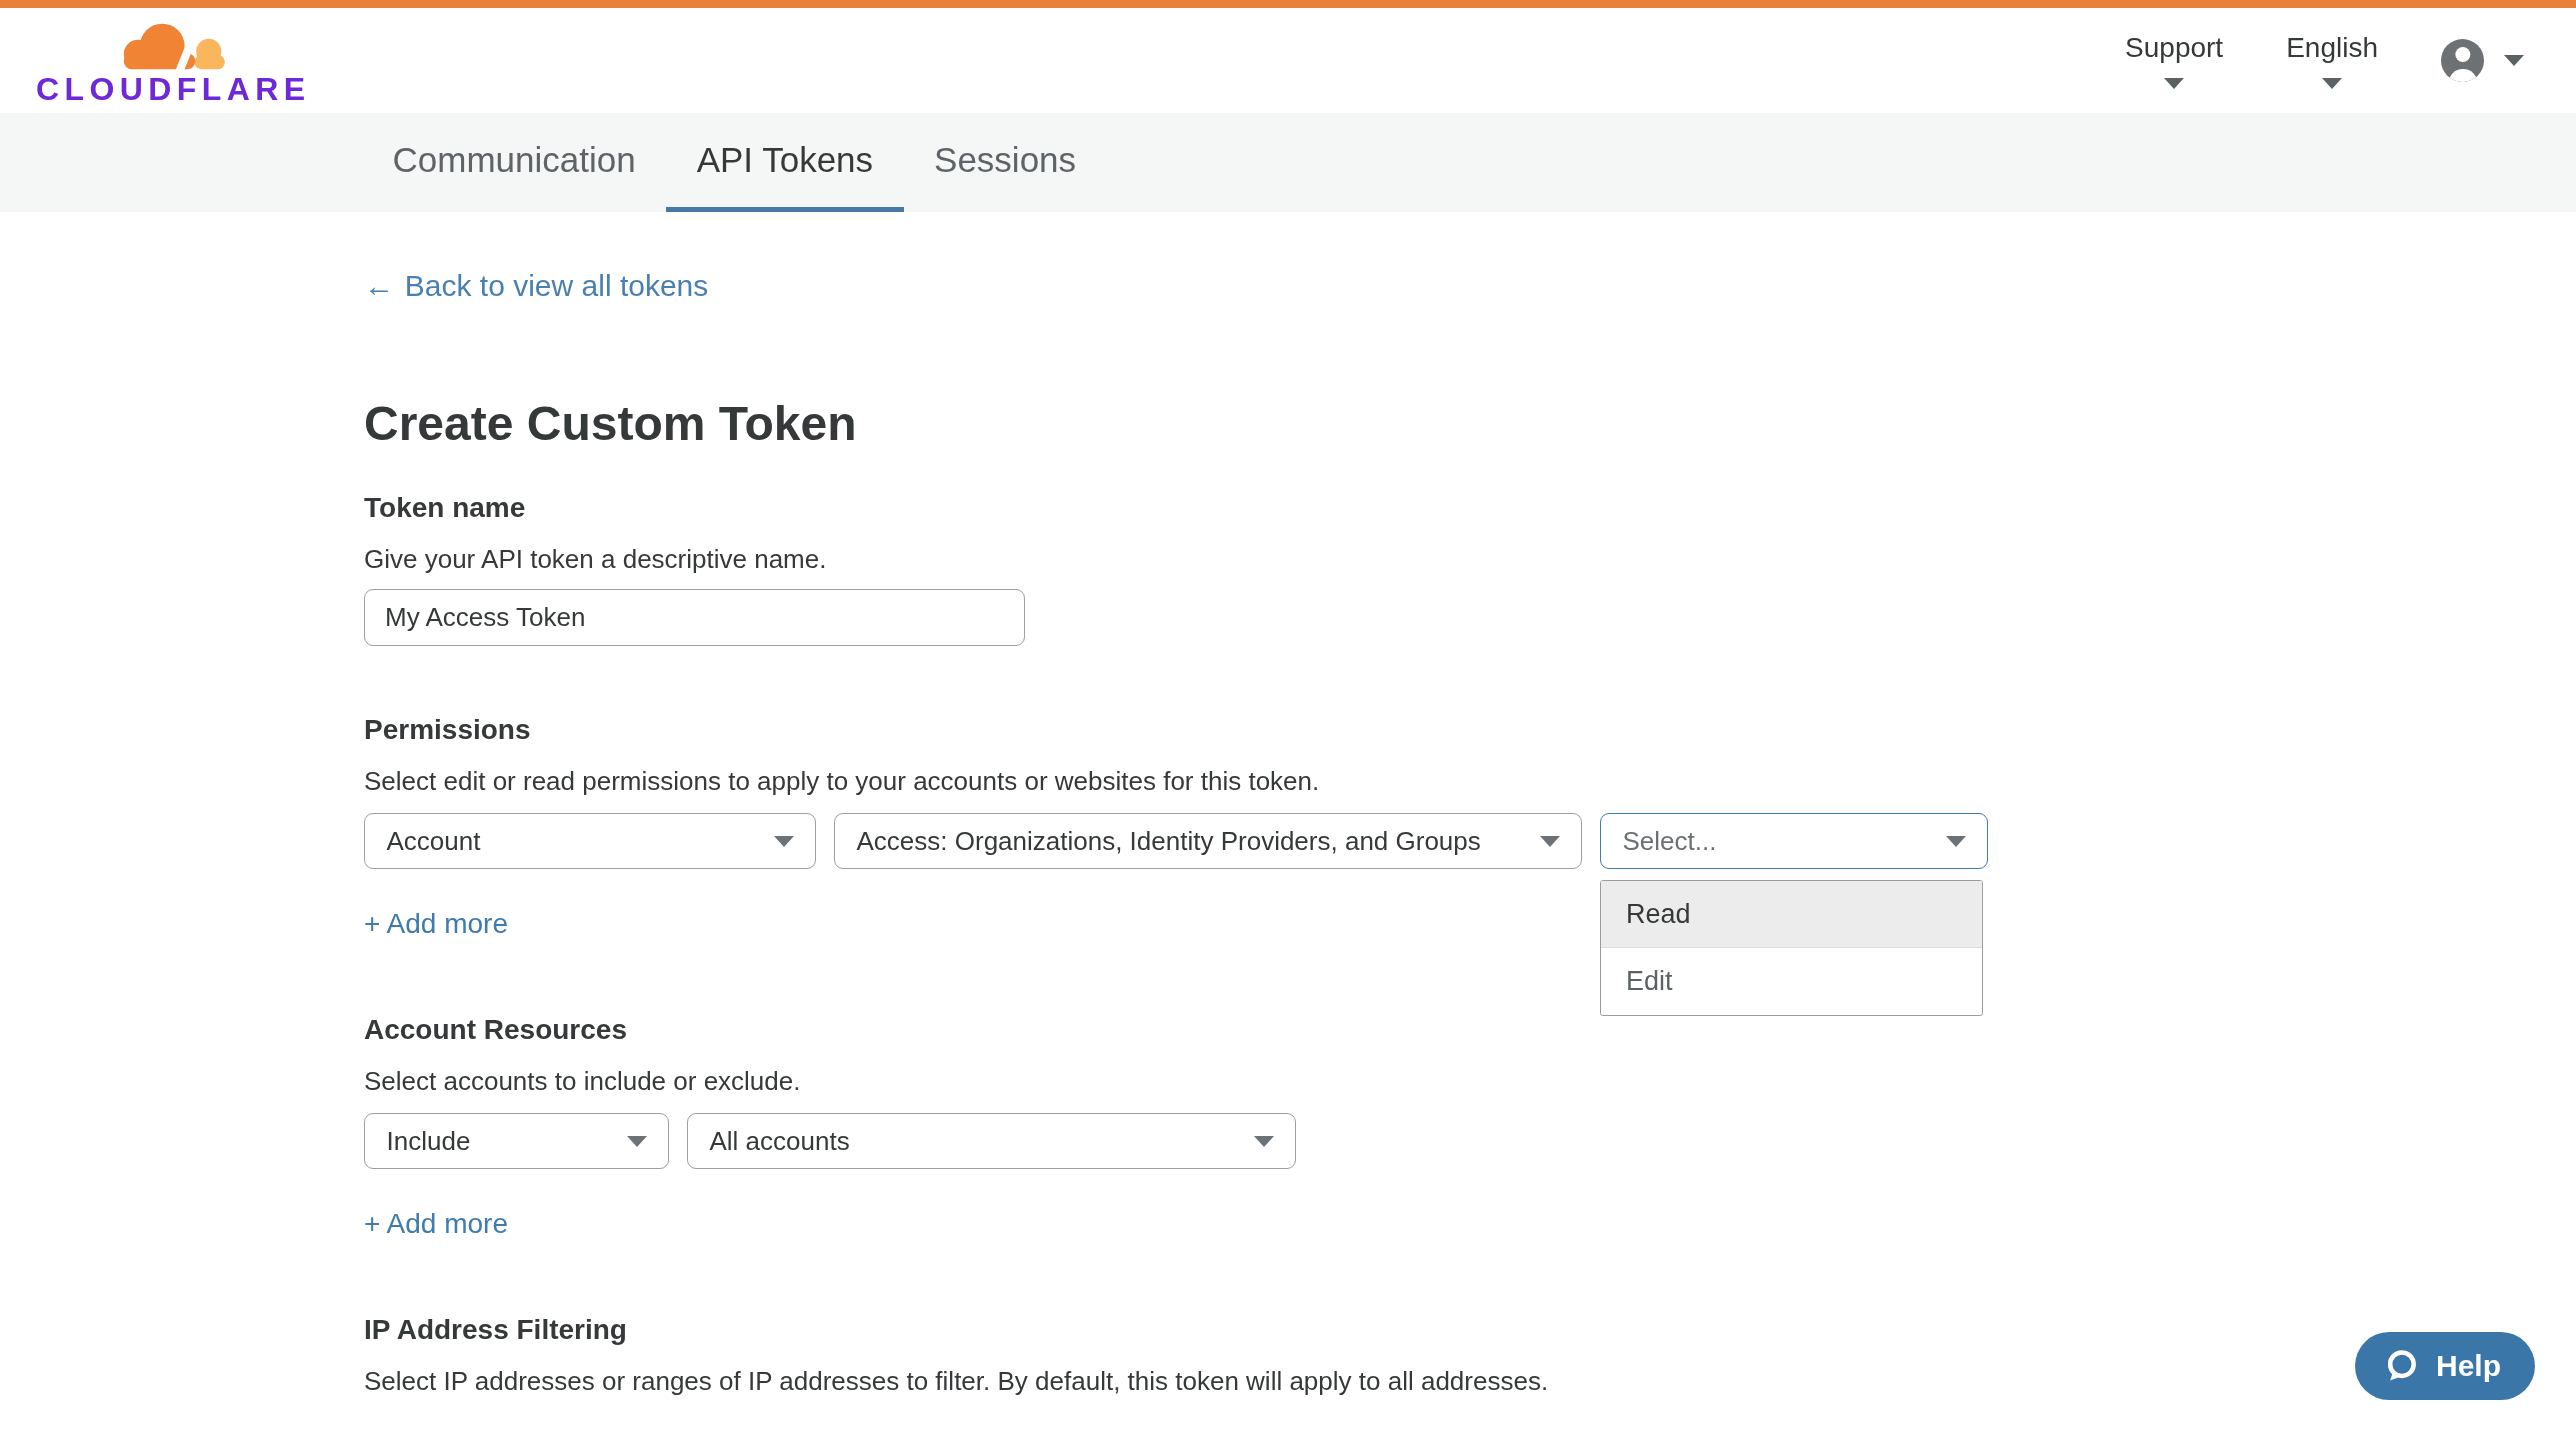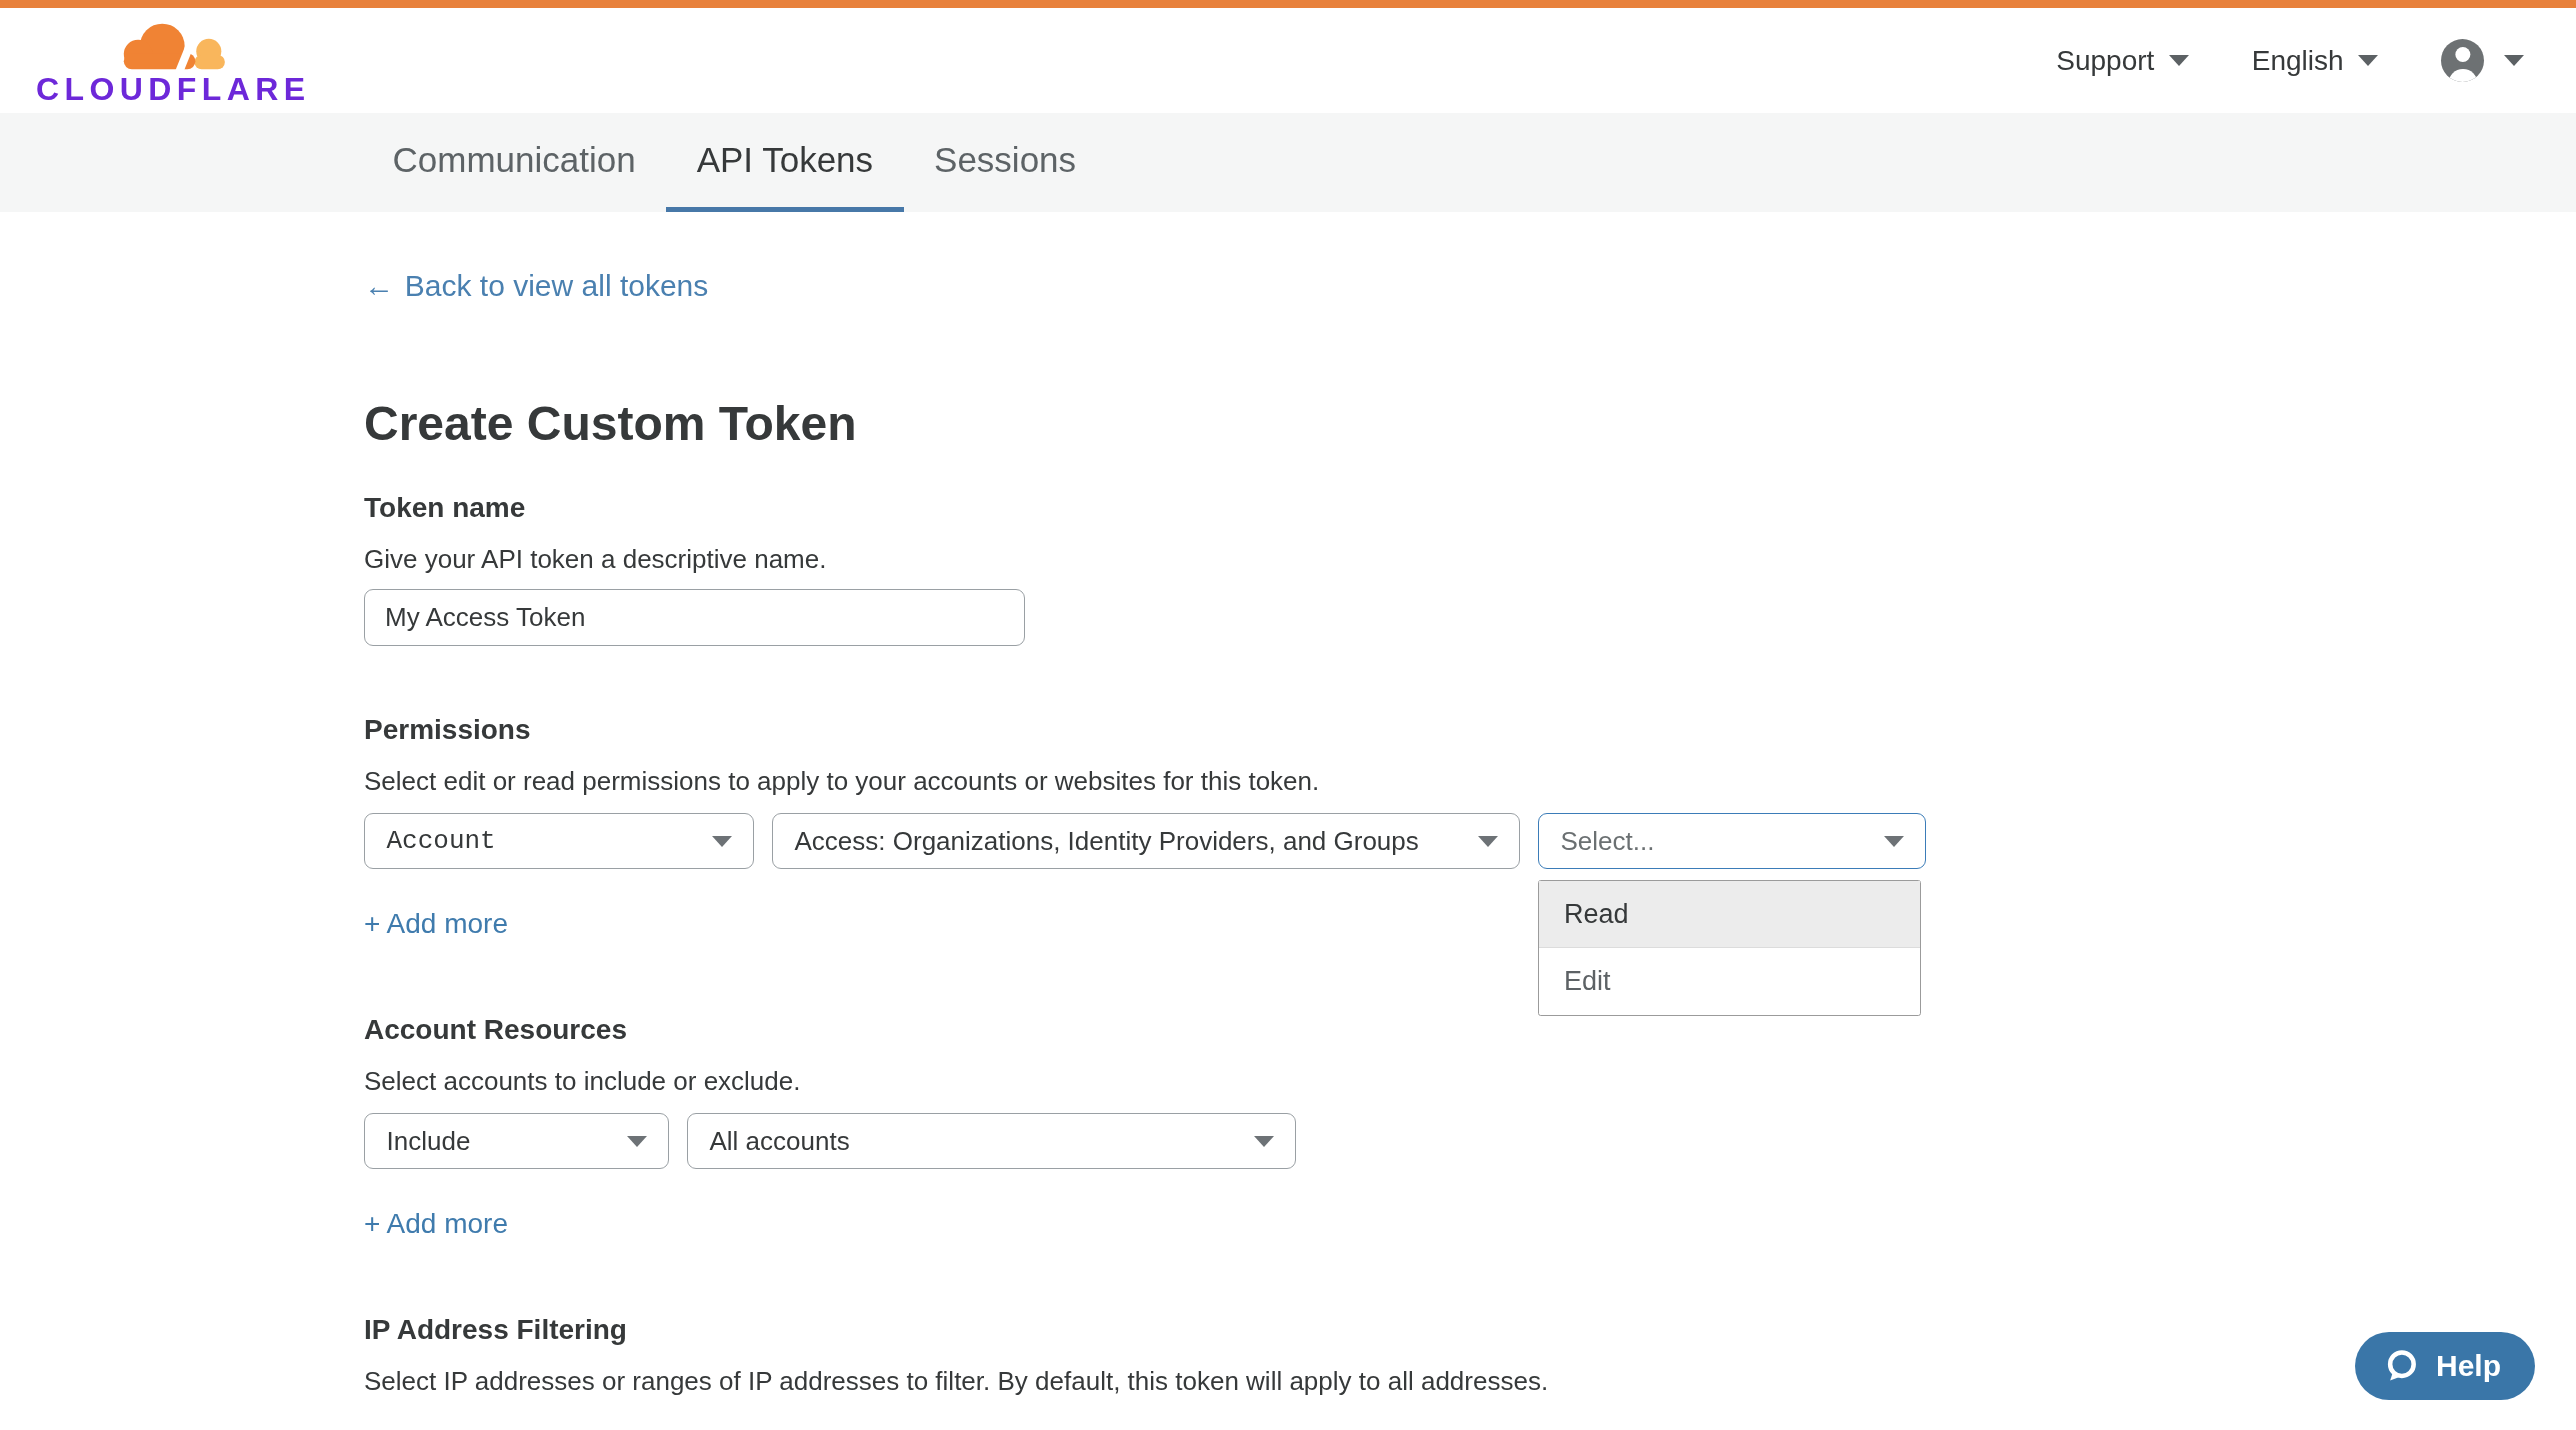--- a/index.html
+++ b/index.html
@@ -12,21 +12,21 @@
   
   .top-bar { height: 8px; background: #e8813c; }
   .header {
     height: 105px; background: #fff;
     display: flex; align-items: center; justify-content: space-between;
     padding: 0 52px 0 36px;
   }
   .logo { display: flex; flex-direction: column; align-items: center; margin-top: 5.4px; }
   .logo-text { font-size: 32px; font-weight: bold; letter-spacing: 5.4px; color: #6d28d9; margin-top: -1.8px; }
   .header-right { display: flex; align-items: center; gap: 63px; }
-  .hdr-item { display: flex; align-items: center; gap: 14.4px; font-size: 28px; color: #36393a; cursor: pointer; }
+  .hdr-item { display: flex; align-items: center; gap: 14.4px; font-size: 28px; color: #36393a; cursor: pointer; flex-direction: column; }
   .caret {
     width: 0; height: 0; flex: none;
     border-left: 10.8px solid transparent; border-right: 10.8px solid transparent;
     border-top: 12.6px solid #5c6164;
   }
   .caret.small { border-left-width: 10px; border-right-width: 10px; border-top-width: 11.7px; }
   .avatar-group { display: flex; align-items: center; gap: 20px; }
   .avatar { width: 43px; height: 43px; border-radius: 50%; background: #6d7173; position: relative; overflow: hidden; }
   .avatar .head { position: absolute; top: 8px; left: 50%; transform: translateX(-50%); width: 15.3px; height: 15.3px; border-radius: 50%; background: #fff; }
   .avatar .shoulders { position: absolute; bottom: -7.2px; left: 50%; transform: translateX(-50%); width: 29px; height: 20px; border-radius: 14.4px 14.4px 0 0; background: #fff; }
@@ -60,21 +60,21 @@
     display: flex; align-items: center; justify-content: space-between;
     padding: 0 21.5px; font-size: 26px; color: #36393a; cursor: pointer;
   }
   .select .sel-caret {
     width: 0; height: 0; flex: none; margin-left: 14.4px;
     border-left: 10px solid transparent; border-right: 10px solid transparent;
     border-top: 11.7px solid #6d7276;
   }
   .select.focused { border-color: #3b7cb8; }
   .select .placeholder { color: #6b7072; }
-  .w-435 { width: 390px; font-family: Liberation Mono, monospace; } .w-833 { width: 748px; } .w-432 { width: 388px; }
+  .w-435 { width: 452px; } .w-833 { width: 748px; } .w-432 { width: 388px; }
   .w-340 { width: 305px; } .w-678 { width: 609px; }
   .select-wrap { position: relative; }
   .menu {
     position: absolute; top: calc(100% + 10.8px); left: 0; right: 5.4px;
     background: #fff; border: 1.8px solid #9b9b9b; border-radius: 2.7px;
     z-index: 10;
   }
   .menu-item { height: 67px; display: flex; align-items: center; padding: 0 25px; font-size: 27px; color: #5d6265; cursor: pointer; }
   .menu-item.highlighted { background: #ececec; color: #36393a; border-bottom: 0.9px solid #dcdcdc; }
   .add-more { display: inline-block; margin-top: 39px; font-size: 28px; color: #3f7bad; cursor: pointer; }

